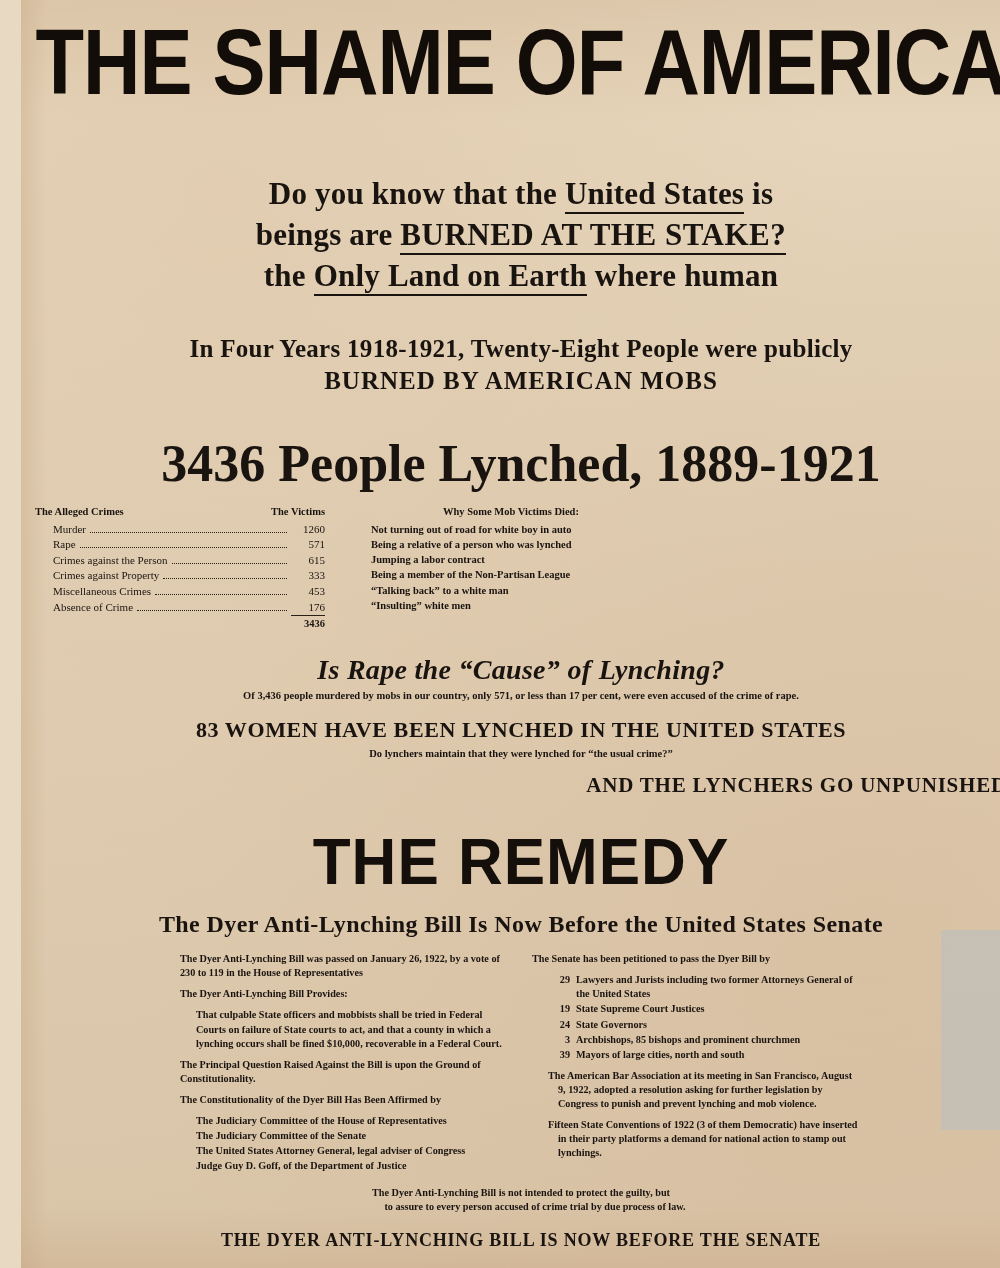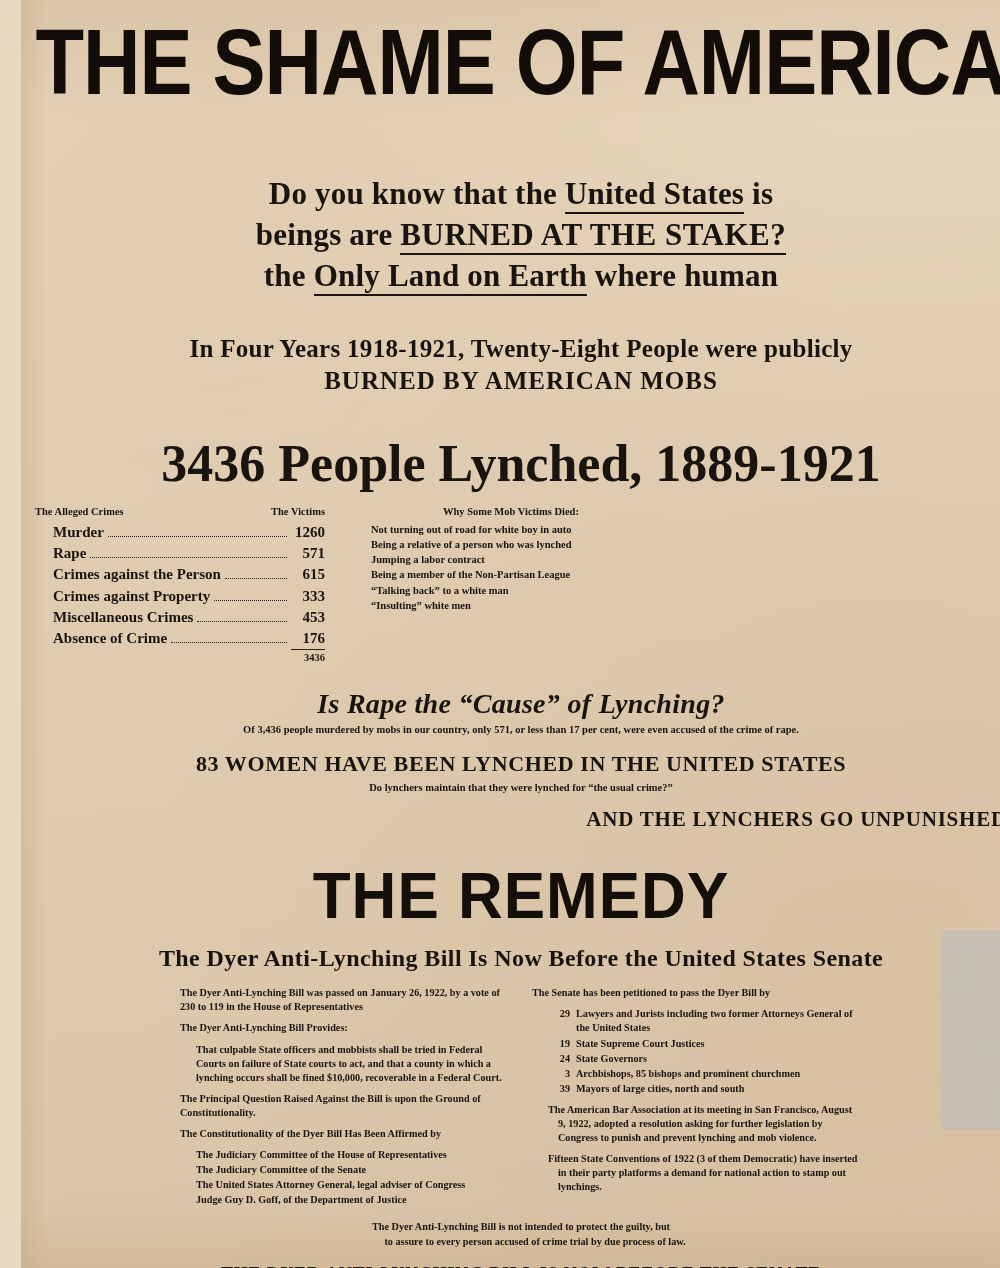--- a/index.html
+++ b/index.html
@@ -114,22 +114,22 @@
     display: flex;
     justify-content: space-between;
     font-weight: bold;
     font-size: 10.5px;
     margin-bottom: 2px;
   }
   .crime-table { width: 290px; }
   .crime-row {
     display: flex;
     align-items: baseline;
-    font-weight: bold;
-    font-size: 15px;
+    font-weight: normal;
+    font-size: 11px;
     padding-left: 18px;
   }
   .crime-row .nm { white-space: nowrap; }
   .crime-row .dots {
     flex: 1;
     border-bottom: 1px dotted #2a2018;
     margin: 0 4px 3px 4px;
     height: 0;
   }
   .crime-row .val { width: 34px; text-align: right; }

